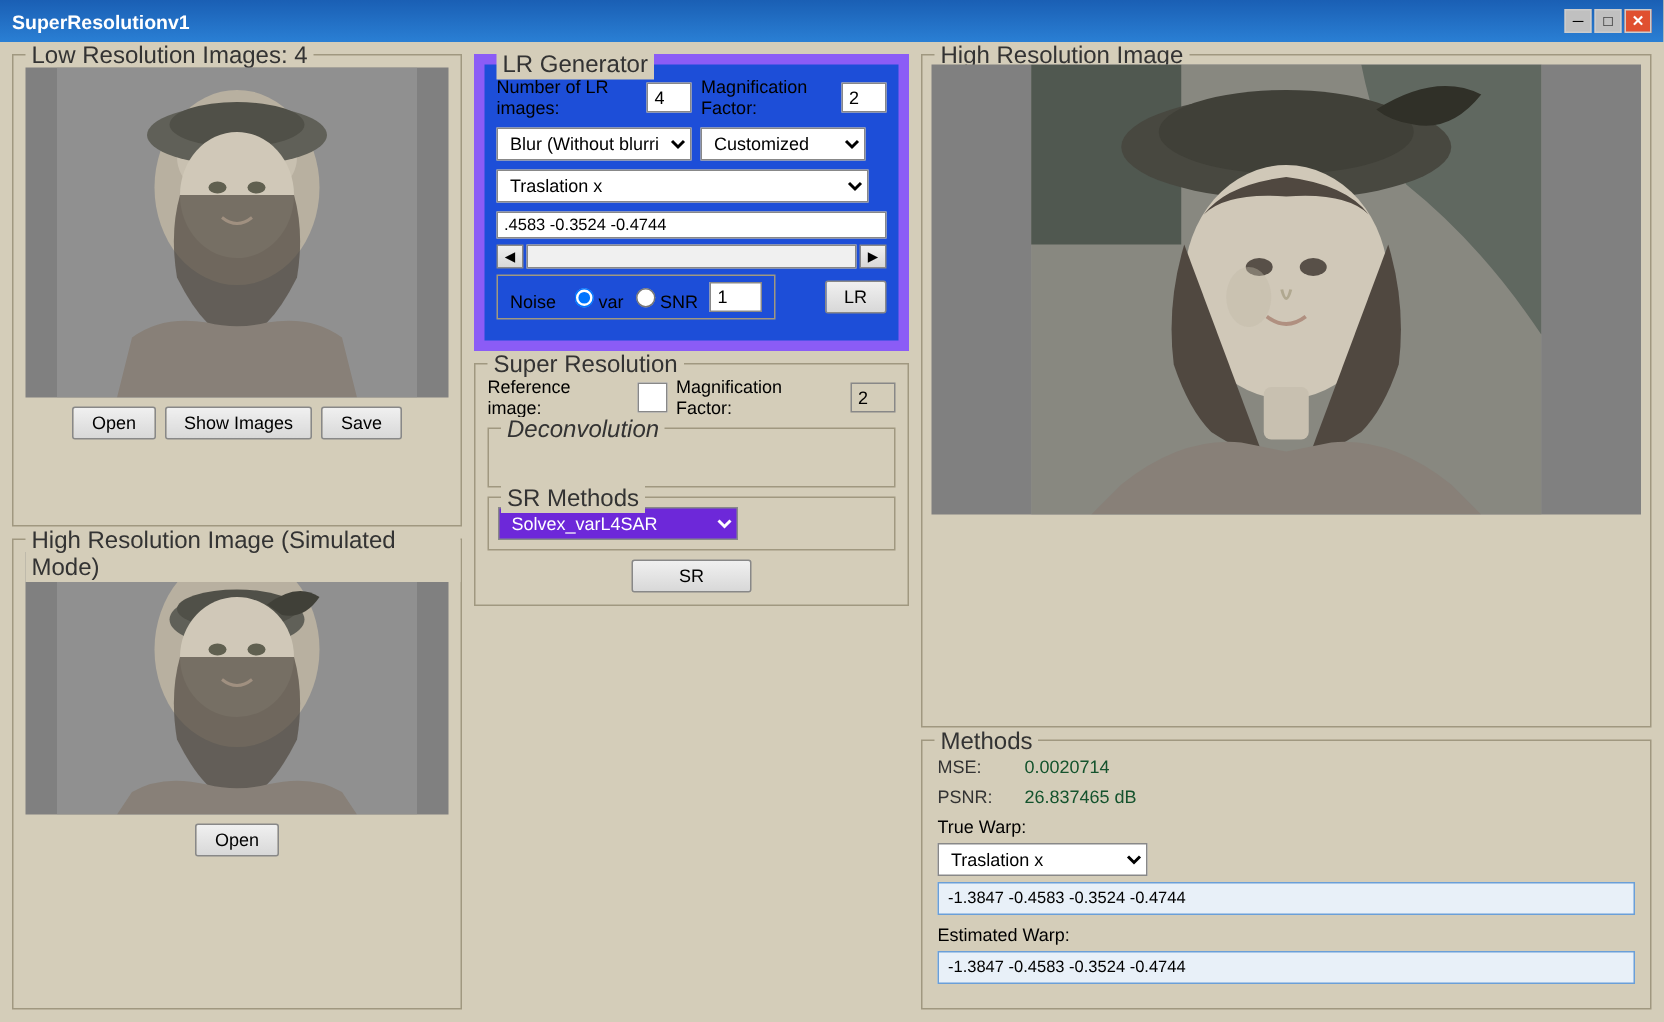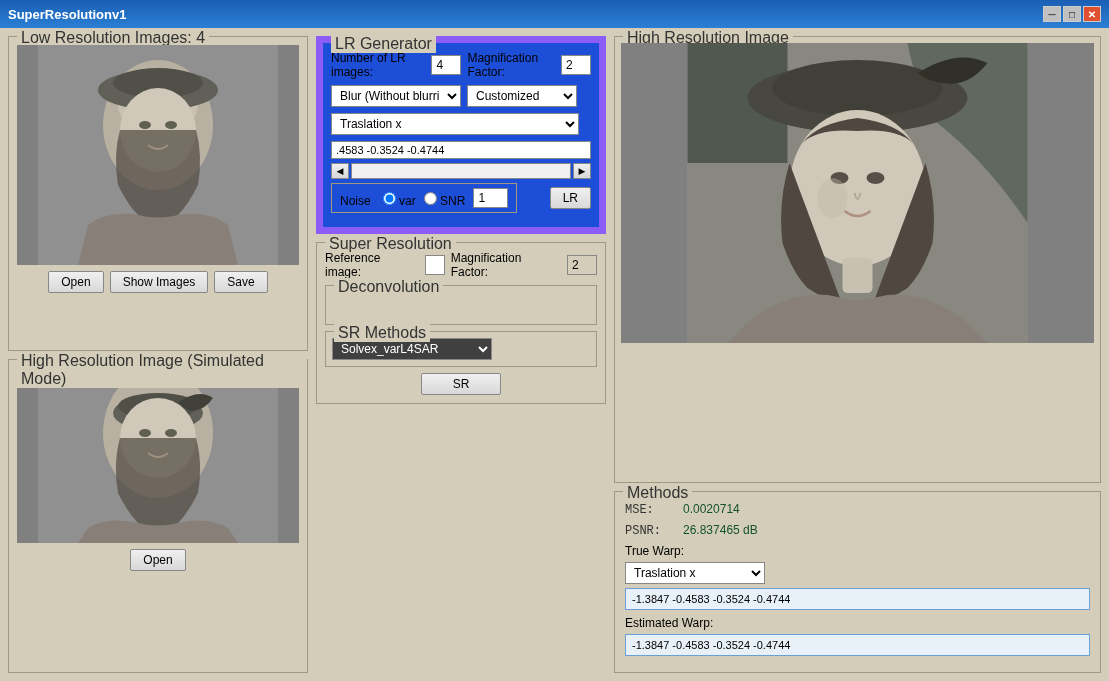--- a/index.html
+++ b/index.html
@@ -169,20 +169,21 @@
       padding: 6px;
       position: relative;
       margin: 6px 0;
     }
     .deconv-box {
       border: 1px solid #a09880;
       padding: 6px;
       position: relative;
       min-height: 40px;
       margin: 6px 0;
+      font-style: italic;
     }
     .sr-methods-box {
       border: 1px solid #a09880;
       padding: 6px;
       position: relative;
       margin: 6px 0;
     }
     .ref-row {
       display: flex;
       align-items: center;
@@ -225,21 +226,20 @@
     }
     .result-row {
       display: flex;
       align-items: baseline;
       gap: 8px;
       margin-bottom: 6px;
     }
     .result-label {
       min-width: 50px;
       color: #333;
-      font-family: Liberation Mono, monospace;
     }
     .result-value {
       color: #14532d;
     }
     .warp-row {
       margin-bottom: 6px;
     }
     .warp-select-row {
       display: flex;
       align-items: center;
@@ -397,21 +397,21 @@
         <input type="text" style="width: 30px; background: rgb(212, 205, 185);" value="2">
       </div>
 
 
       <div class="deconv-box">
         <span class="panel-label">Deconvolution</span>
       </div>
 
       <div class="sr-methods-box">
         <span class="panel-label">SR Methods</span>
-        <select style="width:160px; background:#404040; color:white;">
+        <select style="width:160px; background:#6d28d9; color:white;">
           <option>Solvex_varL4SAR</option>
         </select>
       </div>
 
       <div style="display:flex; justify-content:center; margin-top:6px;">
         <button style="width:80px;">SR</button>
       </div>
     </div>
   </div>
 

